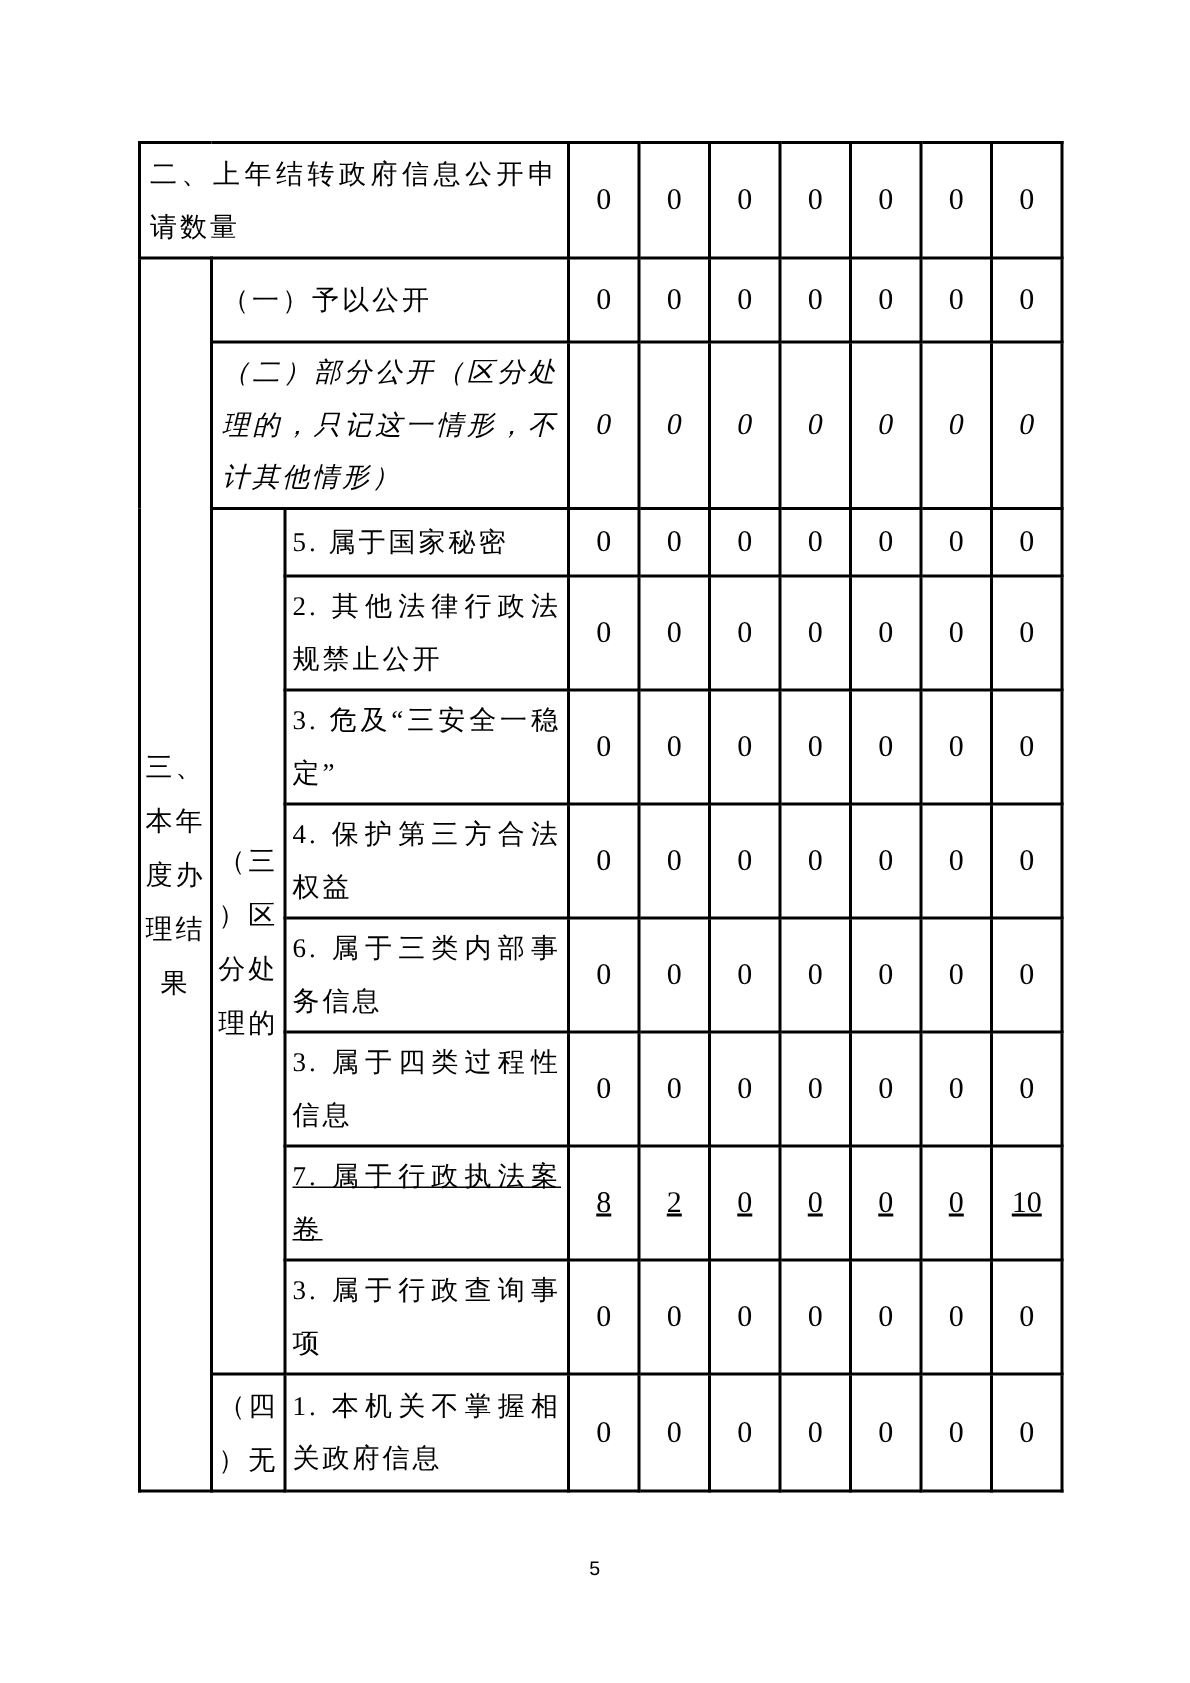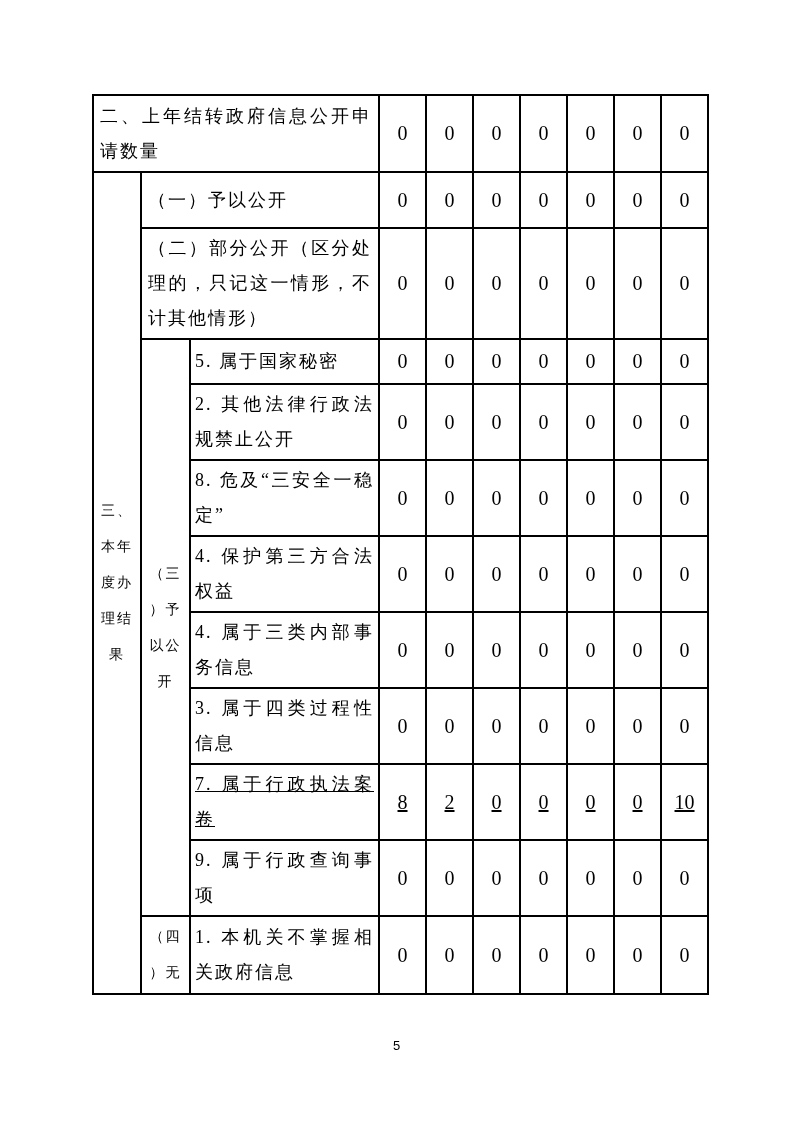--- a/index.html
+++ b/index.html
@@ -29,34 +29,34 @@
   col.w-a { width: 48px; }
   col.w-b { width: 49px; }
   col.w-c { width: 189px; }
   col.w-v { width: 47px; }
   
   tr.h45  { height: 45px; }
   tr.h56  { height: 56px; }
   tr.h74  { height: 74px; text-decoration: underline; }
   tr.h76  { height: 76px; margin-left: 24px; }
   tr.h77  { height: 77px; }
-  tr.h105 { height: 105px; }
+  tr.h105 { height: 105px; font-style: italic; }
   
   .lbl {
     font-size: 18px;
     letter-spacing: 2px;
     line-height: 35px;
     padding: 2px 6px 2px 6px;
     text-align: justify;
     text-justify: inter-character;
   }
   .lbl.item { padding-left: 4px; padding-right: 4px; }
   
   .vcell {
-    font-size: 14px;
+    font-size: 18px;
     letter-spacing: 2px;
     line-height: 36px;
     text-align: center;
     padding: 2px 2px;
     word-break: break-all;
     line-break: anywhere;
   }
   
   .val {
     font-size: 20px;
@@ -121,21 +121,21 @@
       <td class="val">0</td>
       <td class="val">0</td>
       <td class="val">0</td>
       <td class="val">0</td>
       <td class="val">0</td>
       <td class="val">0</td>
       <td class="val">0</td>
     </tr>
 
     <tr class="h45">
-      <td rowspan="8" class="vcell">（三）予以公开</td>
+      <td rowspan="8" class="vcell">（三）区分处理的</td>
       <td class="lbl item">5. 属于国家秘密</td>
       <td class="val">0</td>
       <td class="val">0</td>
       <td class="val">0</td>
       <td class="val">0</td>
       <td class="val">0</td>
       <td class="val">0</td>
       <td class="val">0</td>
     </tr>
 
@@ -144,21 +144,21 @@
       <td class="val">0</td>
       <td class="val">0</td>
       <td class="val">0</td>
       <td class="val">0</td>
       <td class="val">0</td>
       <td class="val">0</td>
       <td class="val">0</td>
     </tr>
 
     <tr class="h76">
-      <td class="lbl item">8. 危及“三安全一稳定”</td>
+      <td class="lbl item">3. 危及“三安全一稳定”</td>
       <td class="val">0</td>
       <td class="val">0</td>
       <td class="val">0</td>
       <td class="val">0</td>
       <td class="val">0</td>
       <td class="val">0</td>
       <td class="val">0</td>
     </tr>
 
     <tr class="h76">
@@ -166,21 +166,21 @@
       <td class="val">0</td>
       <td class="val">0</td>
       <td class="val">0</td>
       <td class="val">0</td>
       <td class="val">0</td>
       <td class="val">0</td>
       <td class="val">0</td>
     </tr>
 
     <tr class="h76">
-      <td class="lbl item">4. 属于三类内部事务信息</td>
+      <td class="lbl item">6. 属于三类内部事务信息</td>
       <td class="val">0</td>
       <td class="val">0</td>
       <td class="val">0</td>
       <td class="val">0</td>
       <td class="val">0</td>
       <td class="val">0</td>
       <td class="val">0</td>
     </tr>
 
     <tr class="h76">
@@ -199,21 +199,21 @@
       <td class="val">8</td>
       <td class="val">2</td>
       <td class="val">0</td>
       <td class="val">0</td>
       <td class="val">0</td>
       <td class="val">0</td>
       <td class="val">10</td>
     </tr>
 
     <tr class="h76">
-      <td class="lbl item">9. 属于行政查询事项</td>
+      <td class="lbl item">3. 属于行政查询事项</td>
       <td class="val">0</td>
       <td class="val">0</td>
       <td class="val">0</td>
       <td class="val">0</td>
       <td class="val">0</td>
       <td class="val">0</td>
       <td class="val">0</td>
     </tr>
 
     <tr class="h77">

